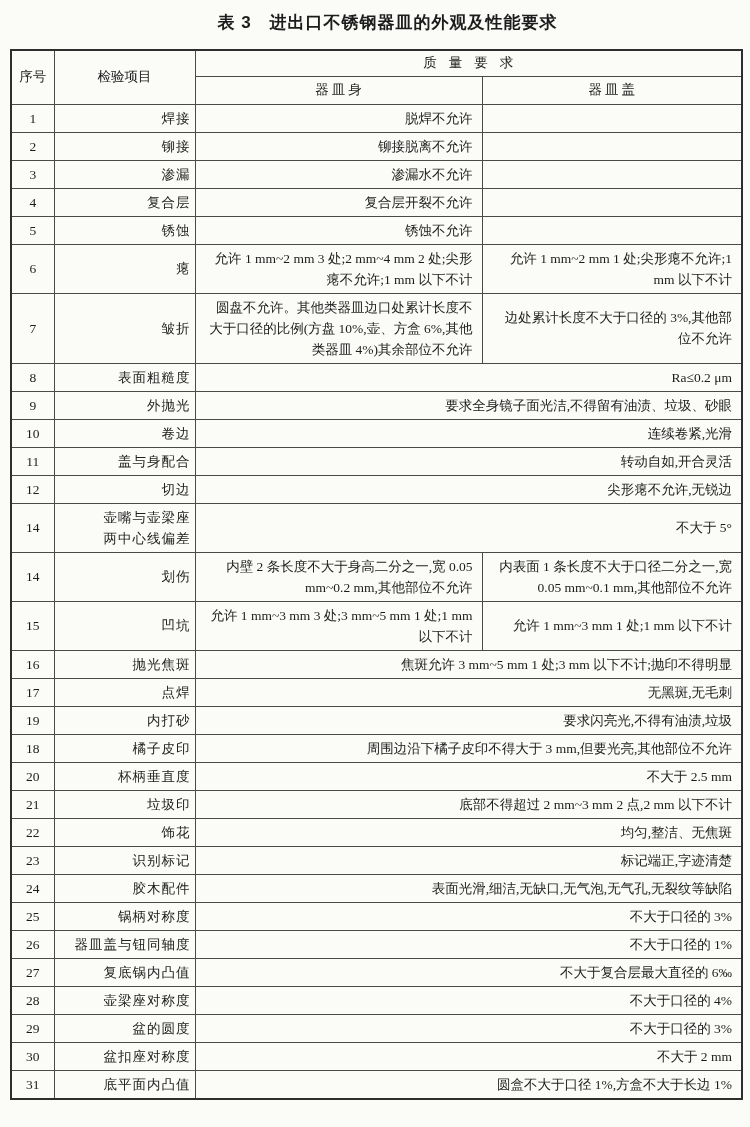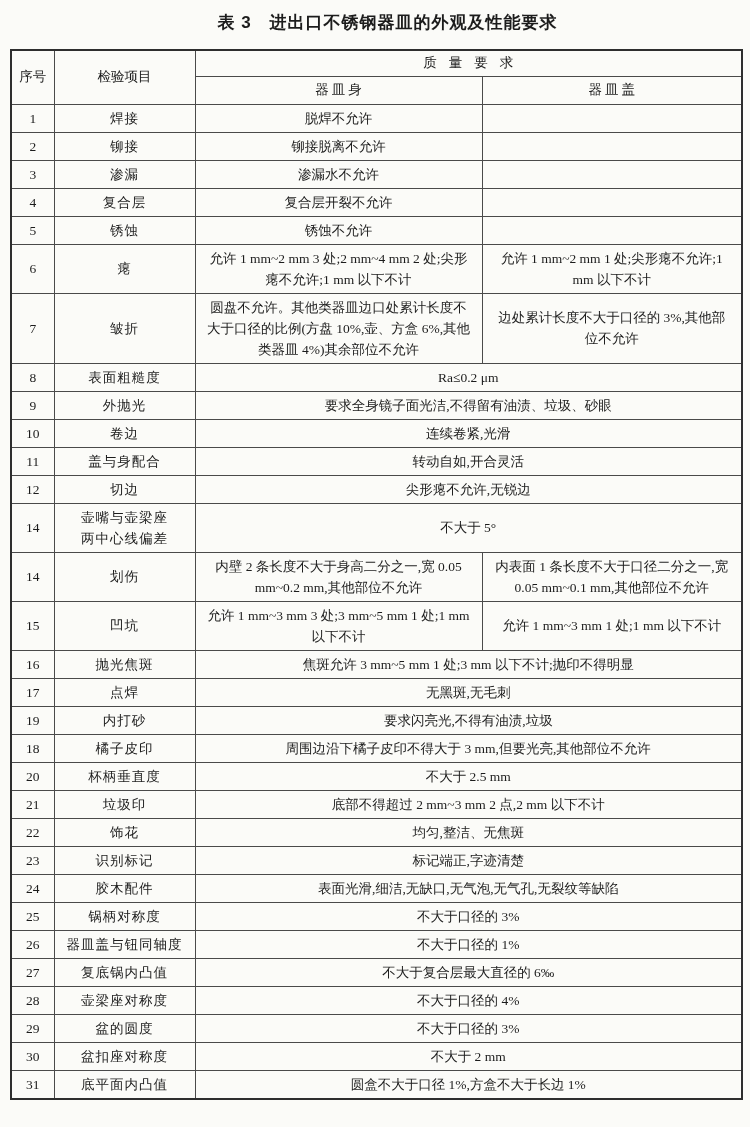--- a/index.html
+++ b/index.html
@@ -21,22 +21,22 @@
     border:2px solid var(--outer);
   }
   th,td { border:1px solid var(--line); font-size:13.5px; vertical-align:middle; }
   th { font-weight:normal; padding:2px 0; }
   tr.h1 th { height:26px; }
   tr.h2 th { height:28px; }
   th.quality { letter-spacing:12px; text-indent:12px; }
   th.sub { letter-spacing:3px; text-indent:3px; }
   td { height:28px; line-height:21px; padding:3px 9px; }
   td.c-no { text-align:center; padding:3px 2px; font-family:"Liberation Serif","DejaVu Serif",serif; }
-  td.c-item { text-align:center; white-space:pre-line; padding:3px 4px; letter-spacing:1px; }
-  td.c-req { text-align:center; }
+  td.c-item { text-align:right; white-space:pre-line; padding:3px 4px; letter-spacing:1px; }
+  td.c-req { text-align:right; }
 </style>
 </head>
 <body>
 
 <div class="page">
   <div class="title">表 3　进出口不锈钢器皿的外观及性能要求</div>
 
   <table class="req">
     <colgroup>
       <col style="width:43px">

